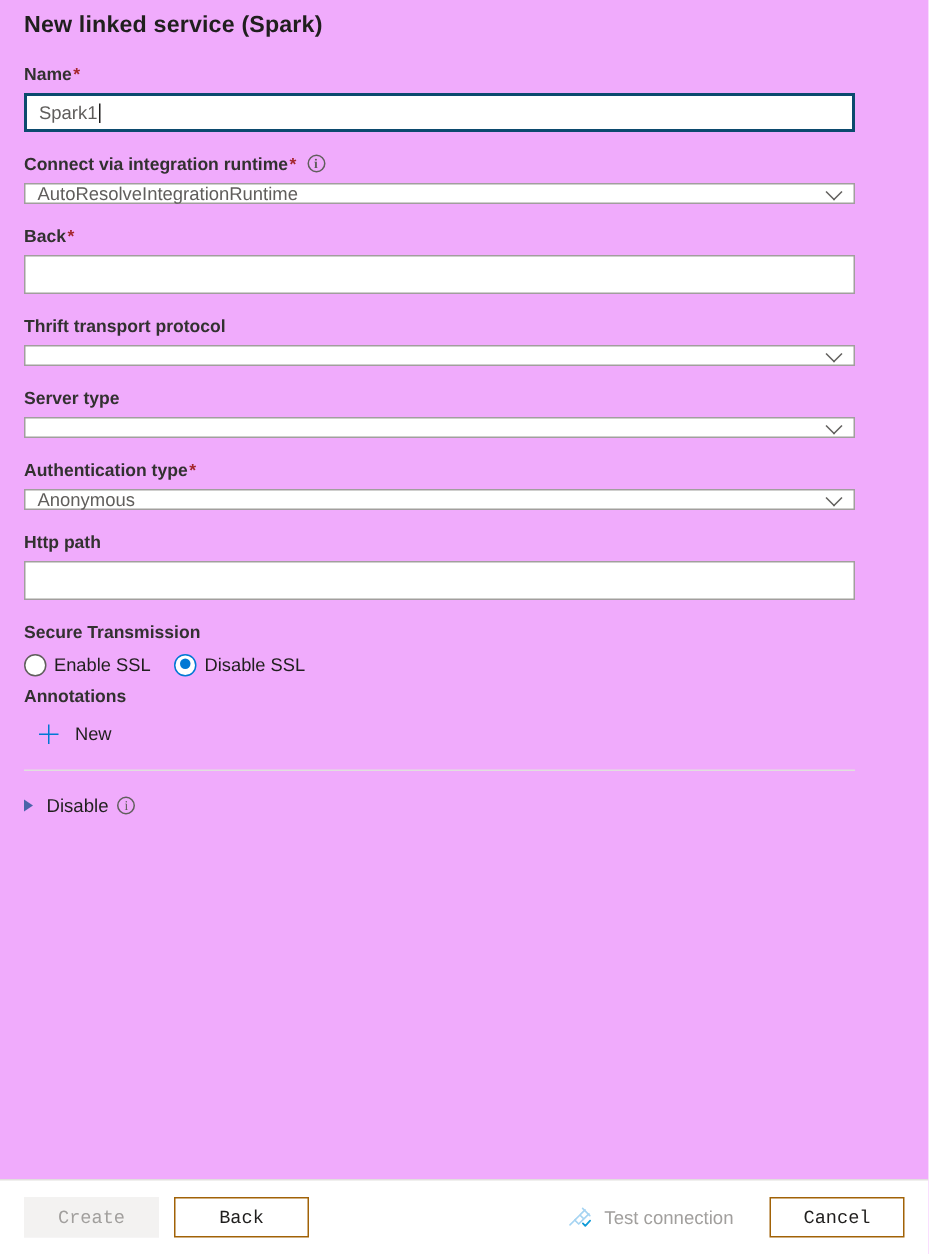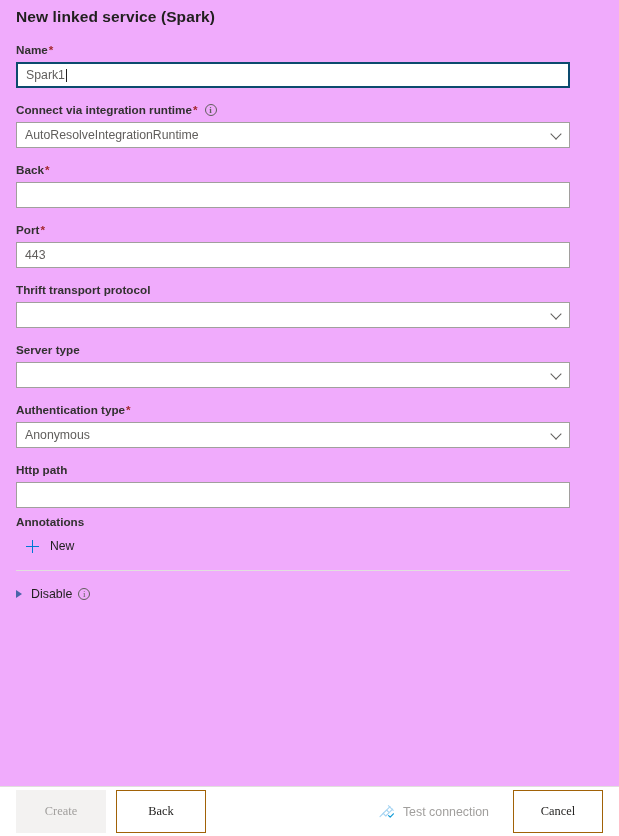--- a/index.html
+++ b/index.html
@@ -96,21 +96,21 @@
   .ta::after {
     content: "";
     position: absolute;
     right: 2px; bottom: 2px;
     width: 8px; height: 8px;
     background:
       linear-gradient(135deg, transparent 0 42%, #8a8886 42% 52%, transparent 52% 70%, #8a8886 70% 80%, transparent 80%);
   }
   .sel {
     width: 554px;
-    height: 26px;
+    height: 14px;
     border: 1px solid #a19f9d;
     background: #ffffff;
     font-size: 12.3px;
     color: #605e5c;
     padding: 0 28px 0 8px;
     display: flex;
     align-items: center;
     position: relative;
   }
   .chev {
@@ -219,24 +219,24 @@
     position: absolute;
     left: 0; right: 0; bottom: 0;
     height: 50px;
     border-top: 1px solid #e1dfdd;
     background: #ffffff;
     display: flex;
     align-items: center;
     padding: 0 16px;
   }
   .btn {
-    height: 43px;
+    height: 27px;
     min-width: 90px;
     font-size: 12.4px;
-    font-family: Liberation Serif, serif;
+    font-family: Liberation Mono, monospace;
     display: inline-flex;
     align-items: center;
     justify-content: center;
     padding: 0 14px;
   }
   .btn-disabled {
     background: #f3f2f1;
     color: #a19f9d;
     border: 1px solid #f3f2f1;
   }
@@ -286,26 +286,20 @@
         </div>
     </div>
 
     <div class="field">
       <span class="lbl"><span>Back</span><span class="req">*</span></span>
       <div class="inp">
           <span></span>
         </div>
     </div>
 
-    <div class="field">
-      <span class="lbl"><span>Port</span><span class="req">*</span></span>
-      <div class="inp">
-          <span>443</span>
-        </div>
-    </div>
 
     <div class="field">
       <span class="lbl">Thrift transport protocol</span>
       <div class="sel">
           <span></span>
           <span class="chev"></span>
         </div>
     </div>
 
     <div class="field">
@@ -324,20 +318,33 @@
         </div>
     </div>
 
     <div class="field">
       <span class="lbl">Http path</span>
       <div class="inp">
           <span></span>
         </div>
     </div>
 
+    <div class="field tight">
+      <span class="sec-lbl">Secure Transmission</span>
+      <div class="radio-row">
+        <div class="radio">
+          <span class="rd"></span>
+          <span class="rl">Enable SSL</span>
+        </div>
+        <div class="radio">
+          <span class="rd on"></span>
+          <span class="rl">Disable SSL</span>
+        </div>
+      </div>
+    </div>
 
     <div style="margin-top:4px">
       <span class="sec-lbl">Annotations</span>
       <div class="new-row">
         <span class="plus"></span>
         <span class="new-lbl">New</span>
       </div>
     </div>
 
     <div class="divider"></div>

